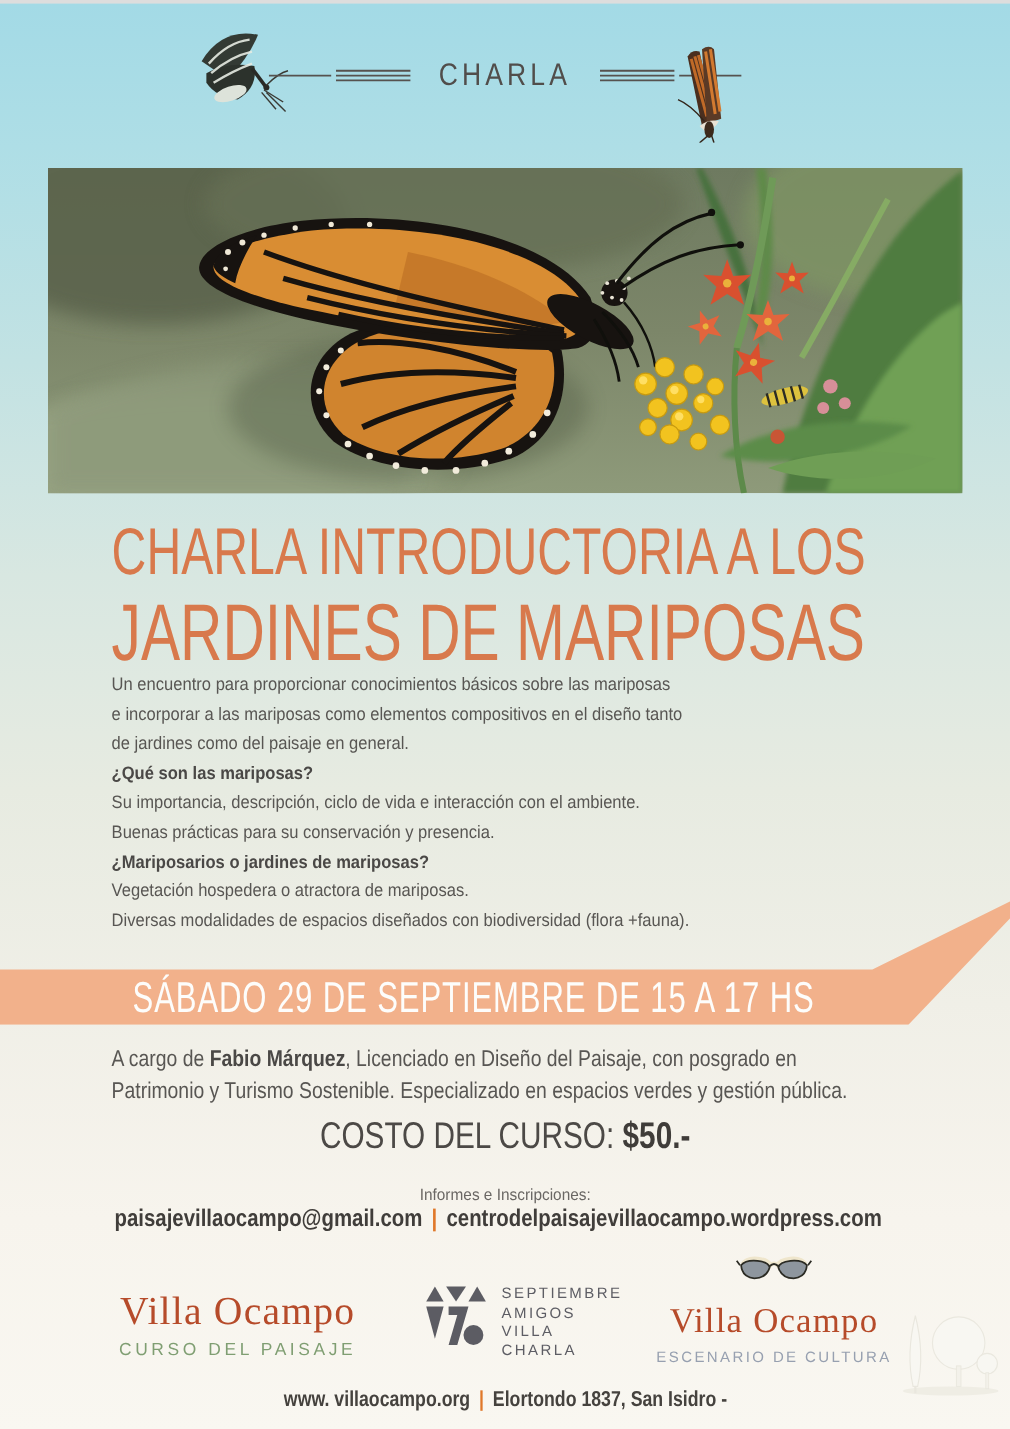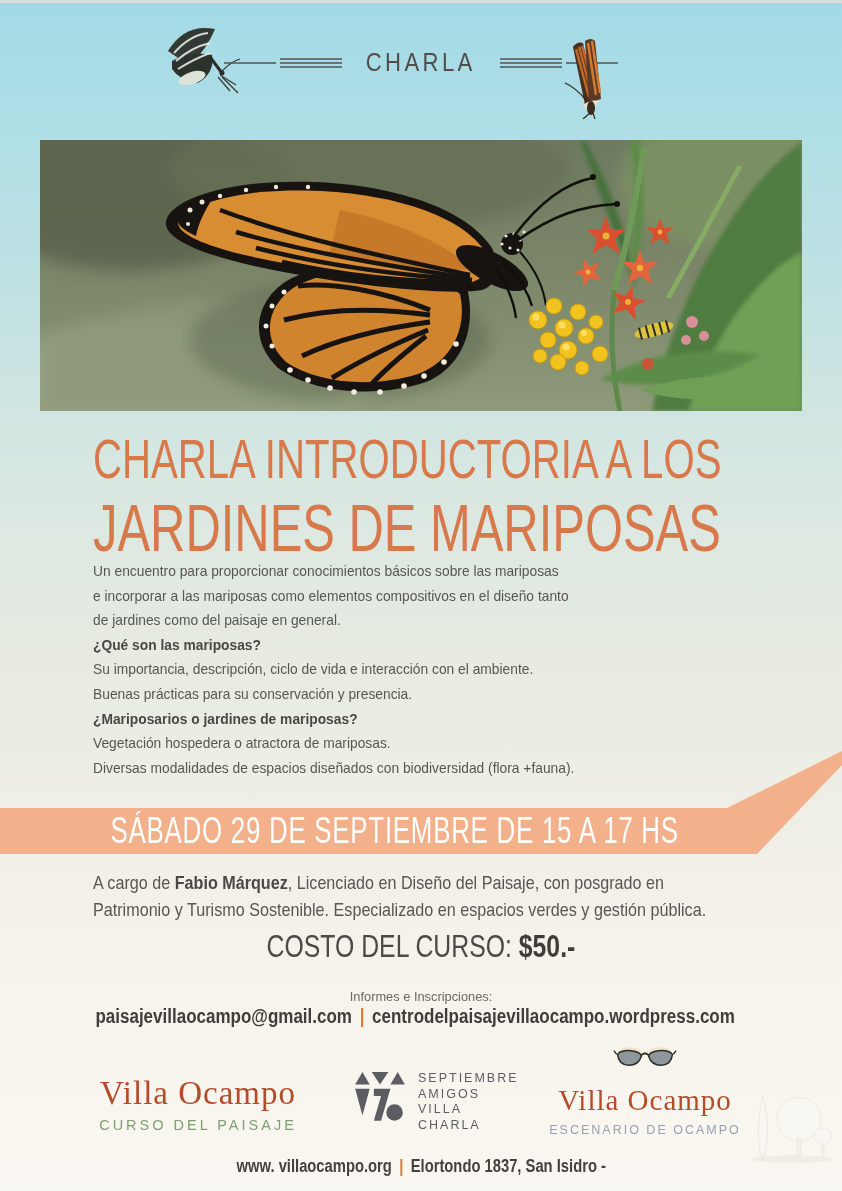--- a/index.html
+++ b/index.html
@@ -349,21 +349,21 @@
 
   <div class="abs logo-right">
     <svg width="64" height="28" viewBox="0 0 70 30">
       <path d="M6,10 Q10,4 20,5 Q30,6 32,11 Q35,8 38,11 Q40,6 50,5 Q60,4 64,10" stroke="#efe6cc" stroke-width="3.5" fill="none"></path>
       <path d="M5,11 Q6,22 17,23 Q28,23 31,13 Q30,8 20,7 Q9,6 5,11 Z" fill="#8e969e" stroke="#2b2b24" stroke-width="1.6"></path>
       <path d="M65,11 Q64,22 53,23 Q42,23 39,13 Q40,8 50,7 Q61,6 65,11 Z" fill="#8e969e" stroke="#2b2b24" stroke-width="1.6"></path>
       <path d="M31,12 Q35,8 39,12" stroke="#2b2b24" stroke-width="1.8" fill="none"></path>
       <path d="M4,11 L1,7 M66,11 L69,7" stroke="#2b2b24" stroke-width="1.6"></path>
     </svg>
     <div class="vo-serif">Villa Ocampo</div>
-    <div class="vo-sub bluegray">ESCENARIO DE OCAMPO</div>
+    <div class="vo-sub bluegray">ESCENARIO DE CULTURA</div>
   </div>
 
   <svg class="abs trees" width="95" height="92" viewBox="0 0 100 90">
     <ellipse cx="55" cy="82" rx="42" ry="4" fill="#efede4"></ellipse>
     <path d="M22,78 C18,60 18,40 24,16 C30,40 30,60 26,78 Z" fill="#f8f7f2" stroke="#e9e7de" stroke-width="1"></path>
     <line x1="24" y1="78" x2="24" y2="84" stroke="#e9e7de" stroke-width="2"></line>
     <circle cx="62" cy="40" r="23" fill="#f8f7f2" stroke="#eae8df" stroke-width="1"></circle>
     <rect x="60" y="60" width="4" height="18" fill="#f3f1ea" stroke="#e9e7de" stroke-width=".8"></rect>
     <circle cx="87" cy="58" r="9" fill="#f8f7f2" stroke="#eae8df" stroke-width="1"></circle>
     <rect x="85.8" y="66" width="2.5" height="14" fill="#f3f1ea" stroke="#e9e7de" stroke-width=".7"></rect>

